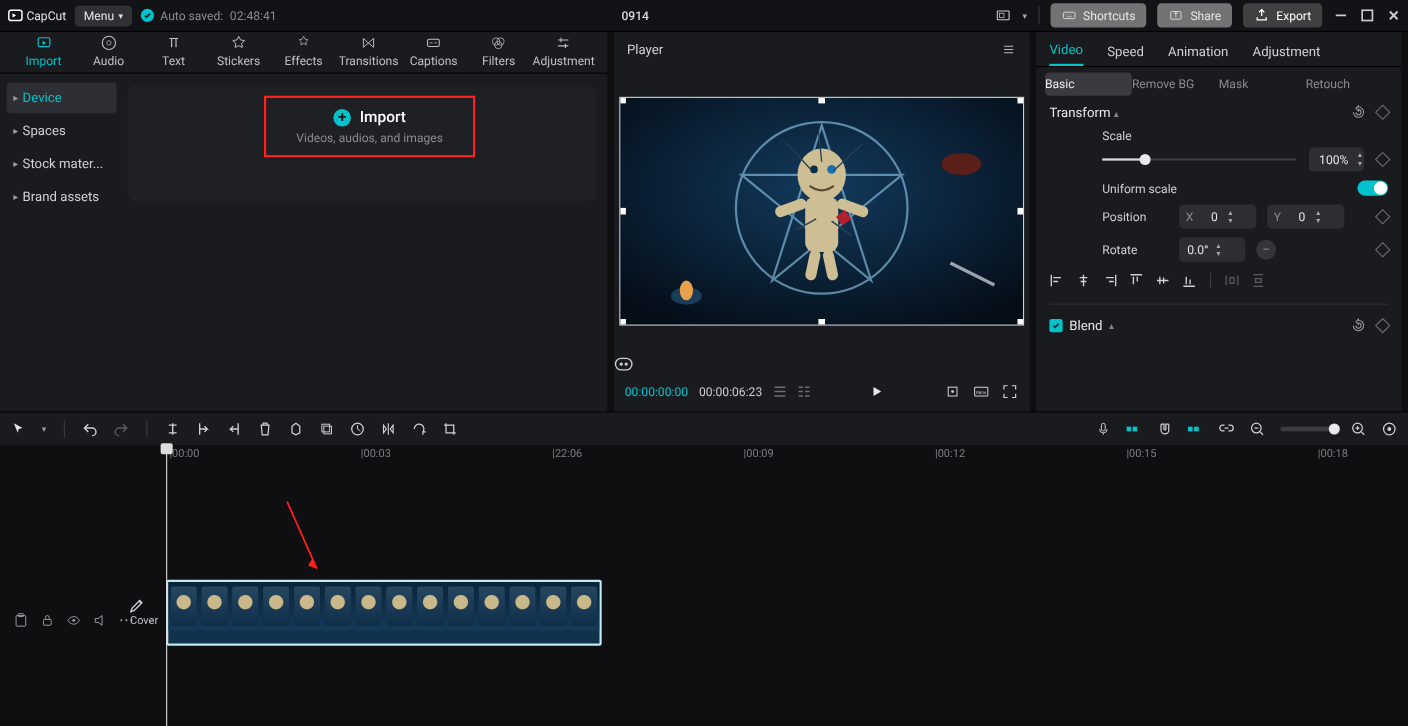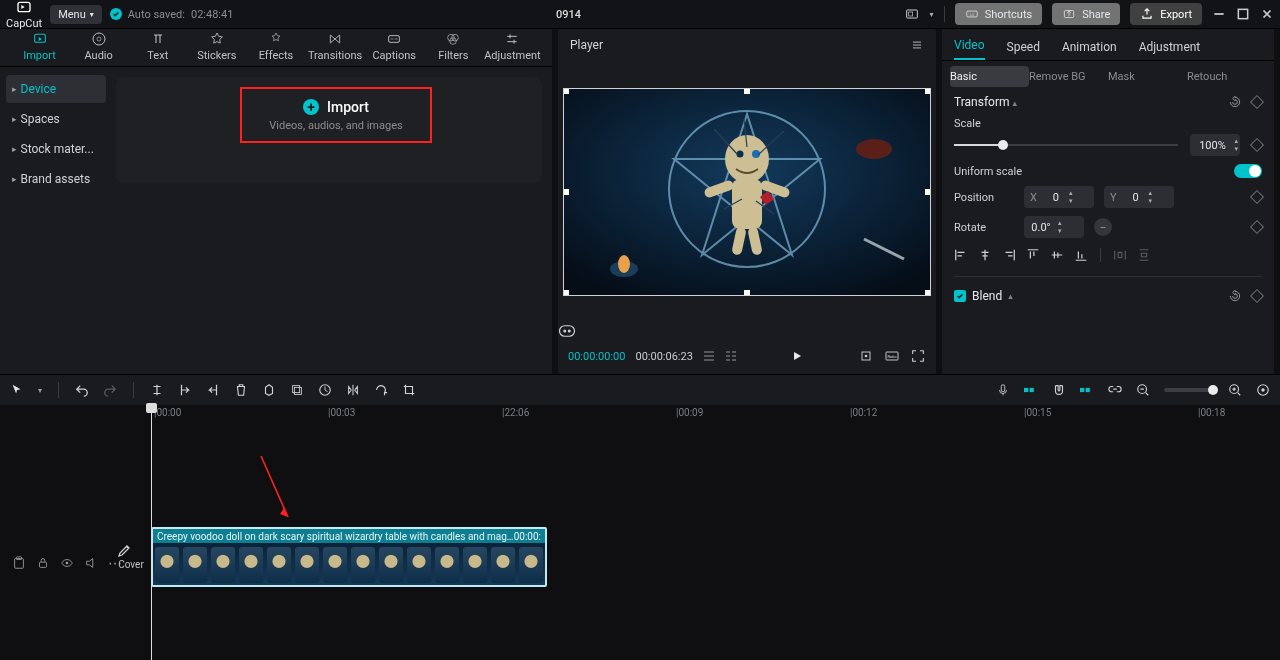--- a/index.html
+++ b/index.html
@@ -11,21 +11,21 @@
     --muted:#8a8c92;
     --accent:#00c3cc;
     --accent2:#00c2d0;
     --border:#2a2b30;
     --highlight:#ff2020;
   }
   *{box-sizing:border-box;font-family:-apple-system,BlinkMacSystemFont,"Segoe UI",Roboto,Arial,sans-serif;}
   body{margin:0;background:var(--bg);color:var(--text);font-size:12px;width:1280px;height:660px;overflow:hidden;}
   svg{display:block}
   .titlebar{height:29px;background:#121316;display:flex;align-items:center;padding:0 6px;gap:8px;font-size:11px;border-bottom:1px solid #000;}
-  .logo-box{display:flex;align-items:center;gap:2px;flex-direction:column;}
+  .logo-box{display:flex;align-items:center;gap:2px;}
   .menu-btn{background:#2f3136;border-radius:4px;padding:3px 8px;display:flex;align-items:center;gap:4px;}
   .autosave{display:flex;align-items:center;gap:6px;color:var(--muted);}
   .autosave-dot{width:12px;height:12px;border-radius:50%;background:var(--accent);display:flex;align-items:center;justify-content:center;}
   .titlecenter{flex:1;text-align:center;color:#ddd;font-weight:500;}
   .title-right{display:flex;align-items:center;gap:10px;}
   .tbtn{display:flex;align-items:center;gap:6px;background:#737373;border-radius:4px;padding:4px 10px;font-size:11px;}
   .tbtn.export{background:#404040;}
   .winctl{width:14px;height:14px;color:#ccc;}
   .top-area{display:flex;height:345px;gap:6px;padding:0 6px 0 0;}
   .left-col{width:552px;display:flex;flex-direction:column;background:var(--panel);}
@@ -58,21 +58,21 @@
   .tc.cur{color:var(--accent);}
   .inspector{flex:1;background:var(--panel);display:flex;flex-direction:column;min-width:0;}
   .ins-tabs{height:32px;display:flex;align-items:flex-end;gap:22px;padding:0 12px;border-bottom:1px solid #000;}
   .itab{padding:6px 0;color:#cfd1d6;font-size:12px;}
   .itab.active{color:var(--accent);border-bottom:2px solid var(--accent);}
   .ins-sub{height:30px;display:flex;align-items:center;padding:6px 8px;gap:0;}
   .isub{flex:1;text-align:left;color:var(--muted);font-size:11px;padding:4px 0;border-radius:4px;}
   .isub.active{background:#3a3b40;color:#eee;}
   .ins-body{padding:4px 12px 10px;display:flex;flex-direction:column;gap:8px;overflow:auto;}
   .sec-title{display:flex;align-items:center;justify-content:space-between;font-size:12px;color:#e8e9eb;}
-  .row{display:flex;align-items:center;gap:10px;font-size:11px;color:#cfd1d6;}
+  .row{display:flex;align-items:center;gap:10px;font-size:11px;color:#cfd1d6;margin-left:48px;}
   .row .lbl{width:60px;}
   .slider{flex:1;height:14px;position:relative;}
   .slider-track{position:absolute;top:6px;left:0;right:0;height:2px;background:#3c3d42;}
   .slider-fill{position:absolute;top:6px;left:0;height:2px;background:#d8d9dc;}
   .slider-thumb{position:absolute;top:2px;width:10px;height:10px;border-radius:50%;background:#e9eaec;}
   .num-field{display:flex;align-items:center;background:#2d2e33;border-radius:4px;height:22px;}
   .num-field input{background:transparent;border:0;color:#e3e4e8;width:44px;text-align:center;font-size:11px;outline:none;}
   .spin{display:flex;flex-direction:column;font-size:7px;color:#a8aab0;padding-right:2px;}
   .toggle{width:28px;height:14px;border-radius:7px;background:var(--accent);position:relative;}
   .toggle .knob{position:absolute;right:1px;top:1px;width:12px;height:12px;border-radius:50%;background:#fff;}
@@ -605,24 +605,20 @@
         </div>
         <div class="cover">
           <svg width="16" height="16" viewBox="0 0 16 16">
               <path d="M3 13l1-3 7-7 2 2-7 7zM10 3l2 2" stroke="#cfd1d6" fill="none" stroke-width="1.3"></path>
             </svg>
           <div>Cover</div>
         </div>
       </div>
 
       <div class="clip">
-        <div class="clip-head">
-          <span style="overflow:hidden;text-overflow:ellipsis;">Creepy voodoo doll on dark scary spiritual wizardry table with candles and magic</span>
-          <span>00:00:</span>
-        </div>
         <div class="clip-body">
           <div class="thumb"></div>
             <div class="thumb"></div>
             <div class="thumb"></div>
             <div class="thumb"></div>
             <div class="thumb"></div>
           <div class="thumb"></div>
             <div class="thumb"></div>
             <div class="thumb"></div>
             <div class="thumb"></div>

